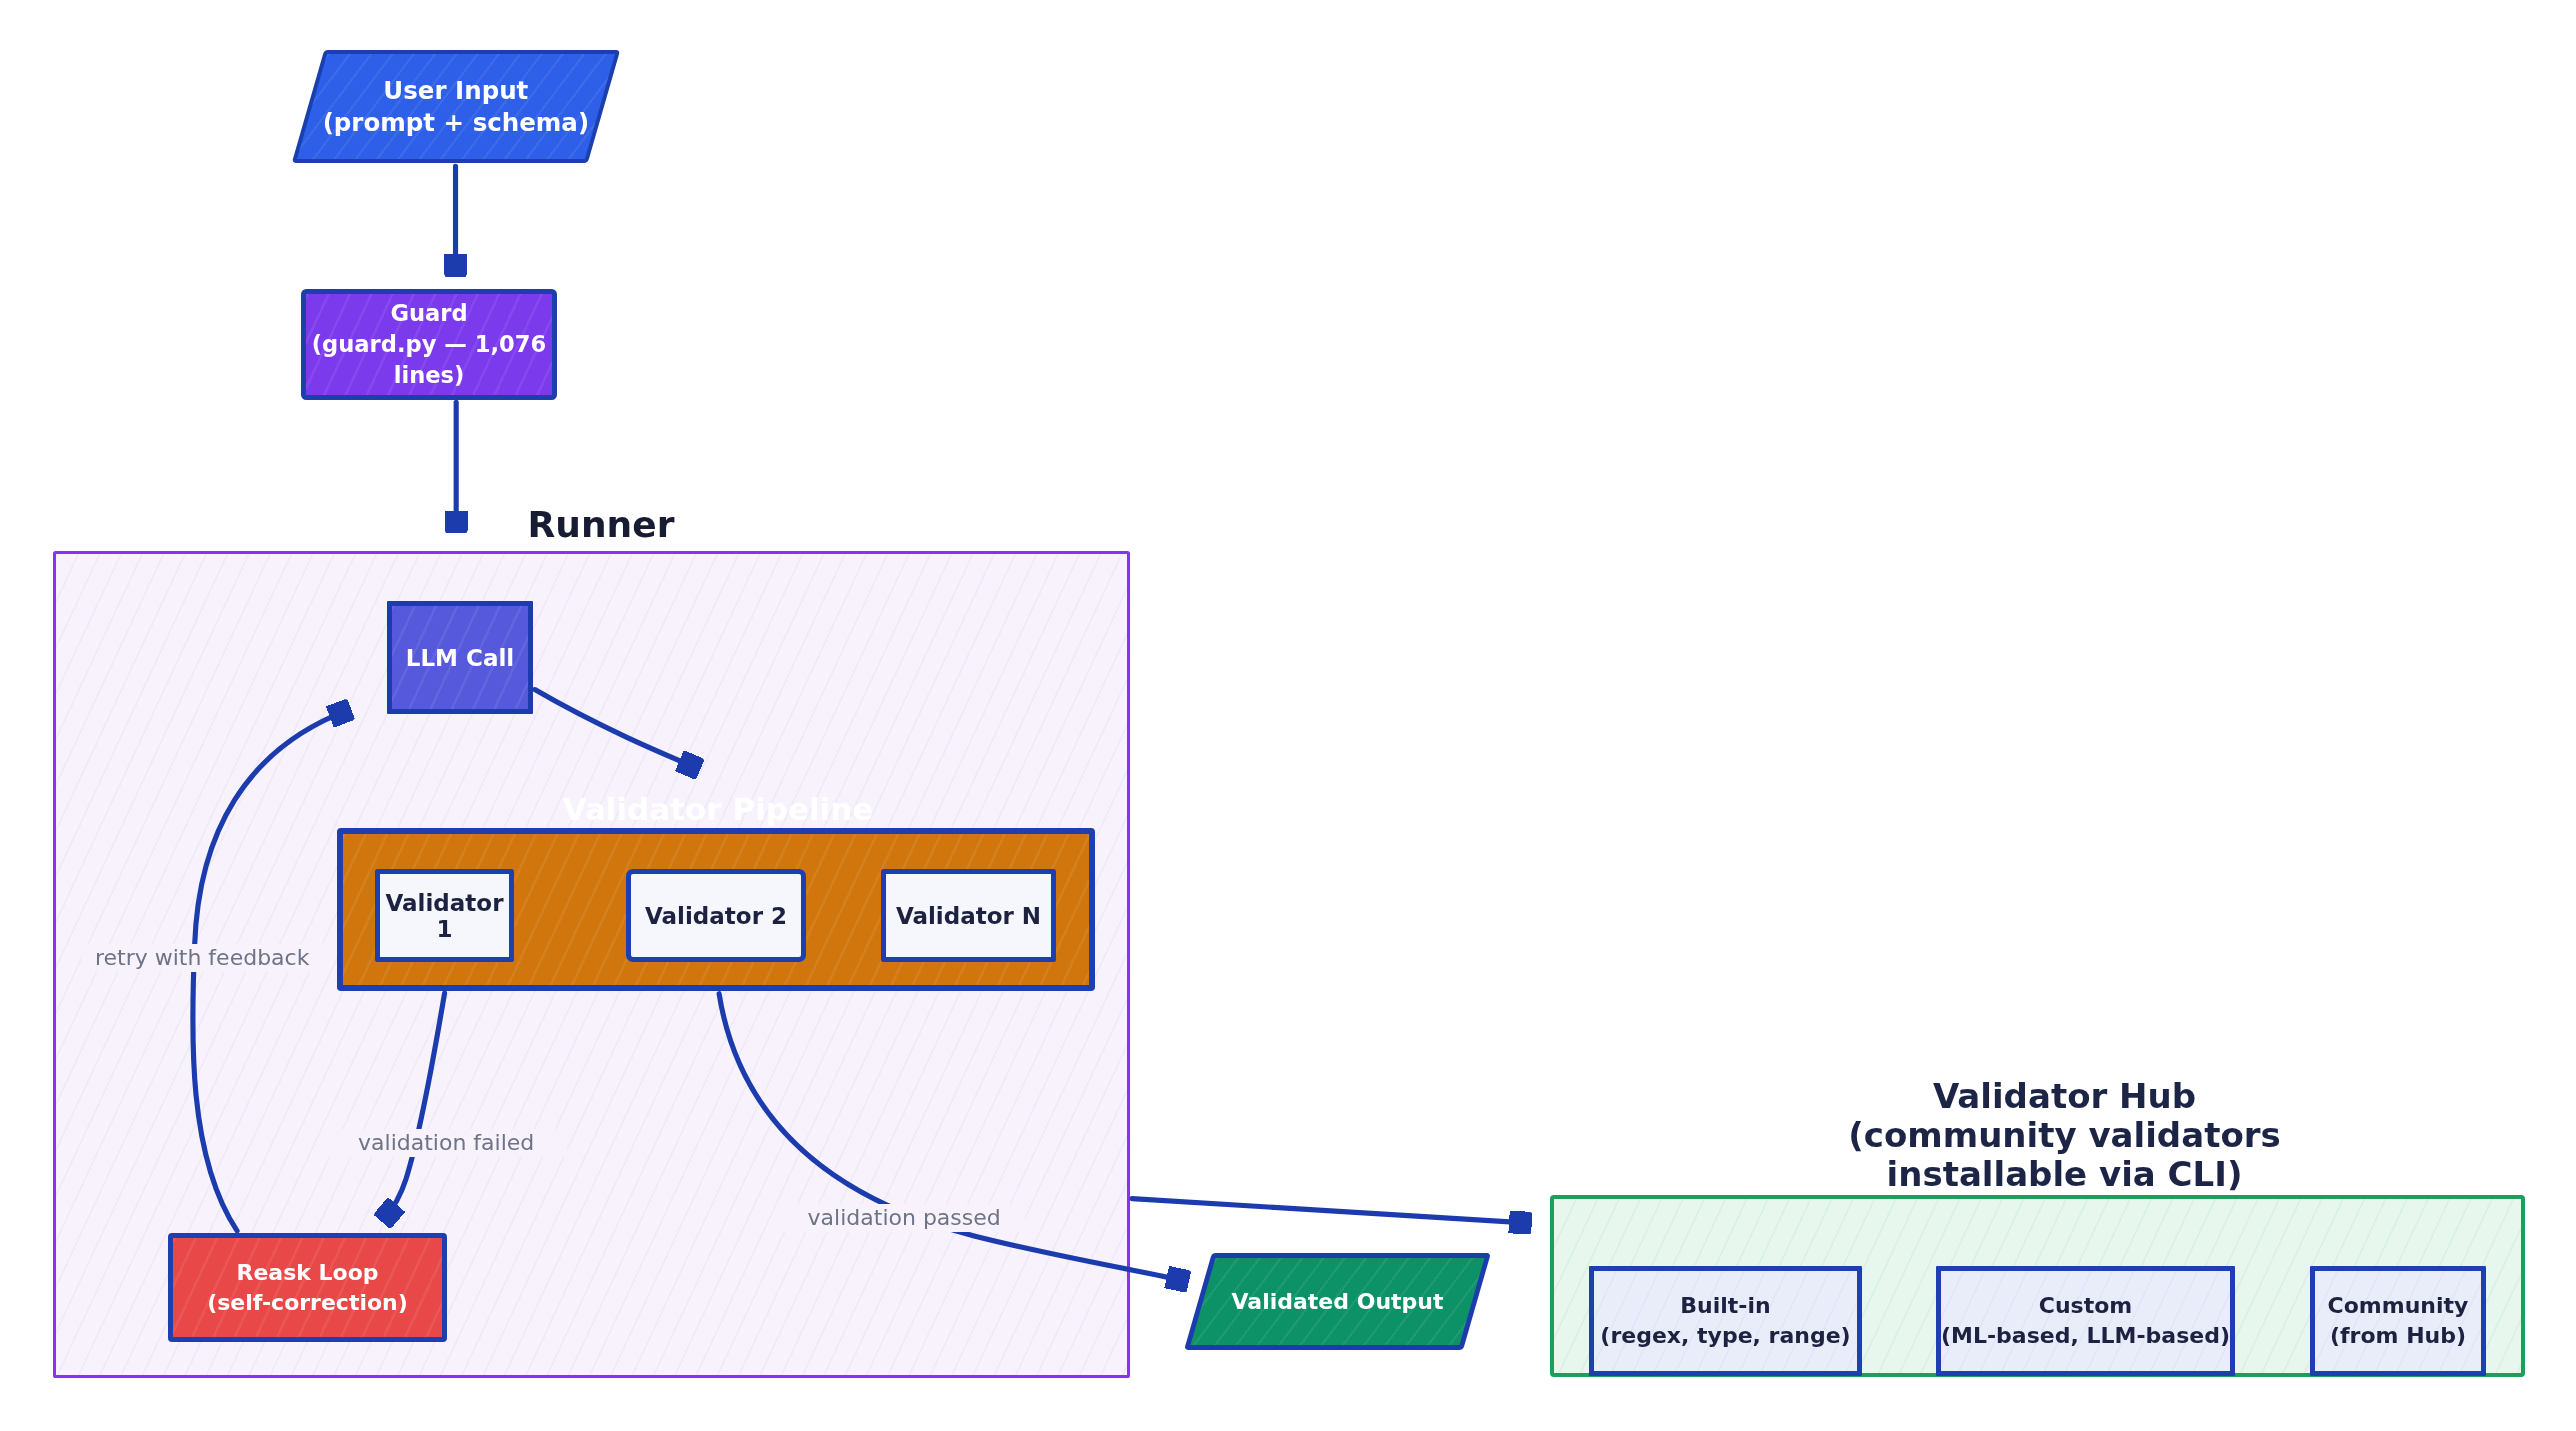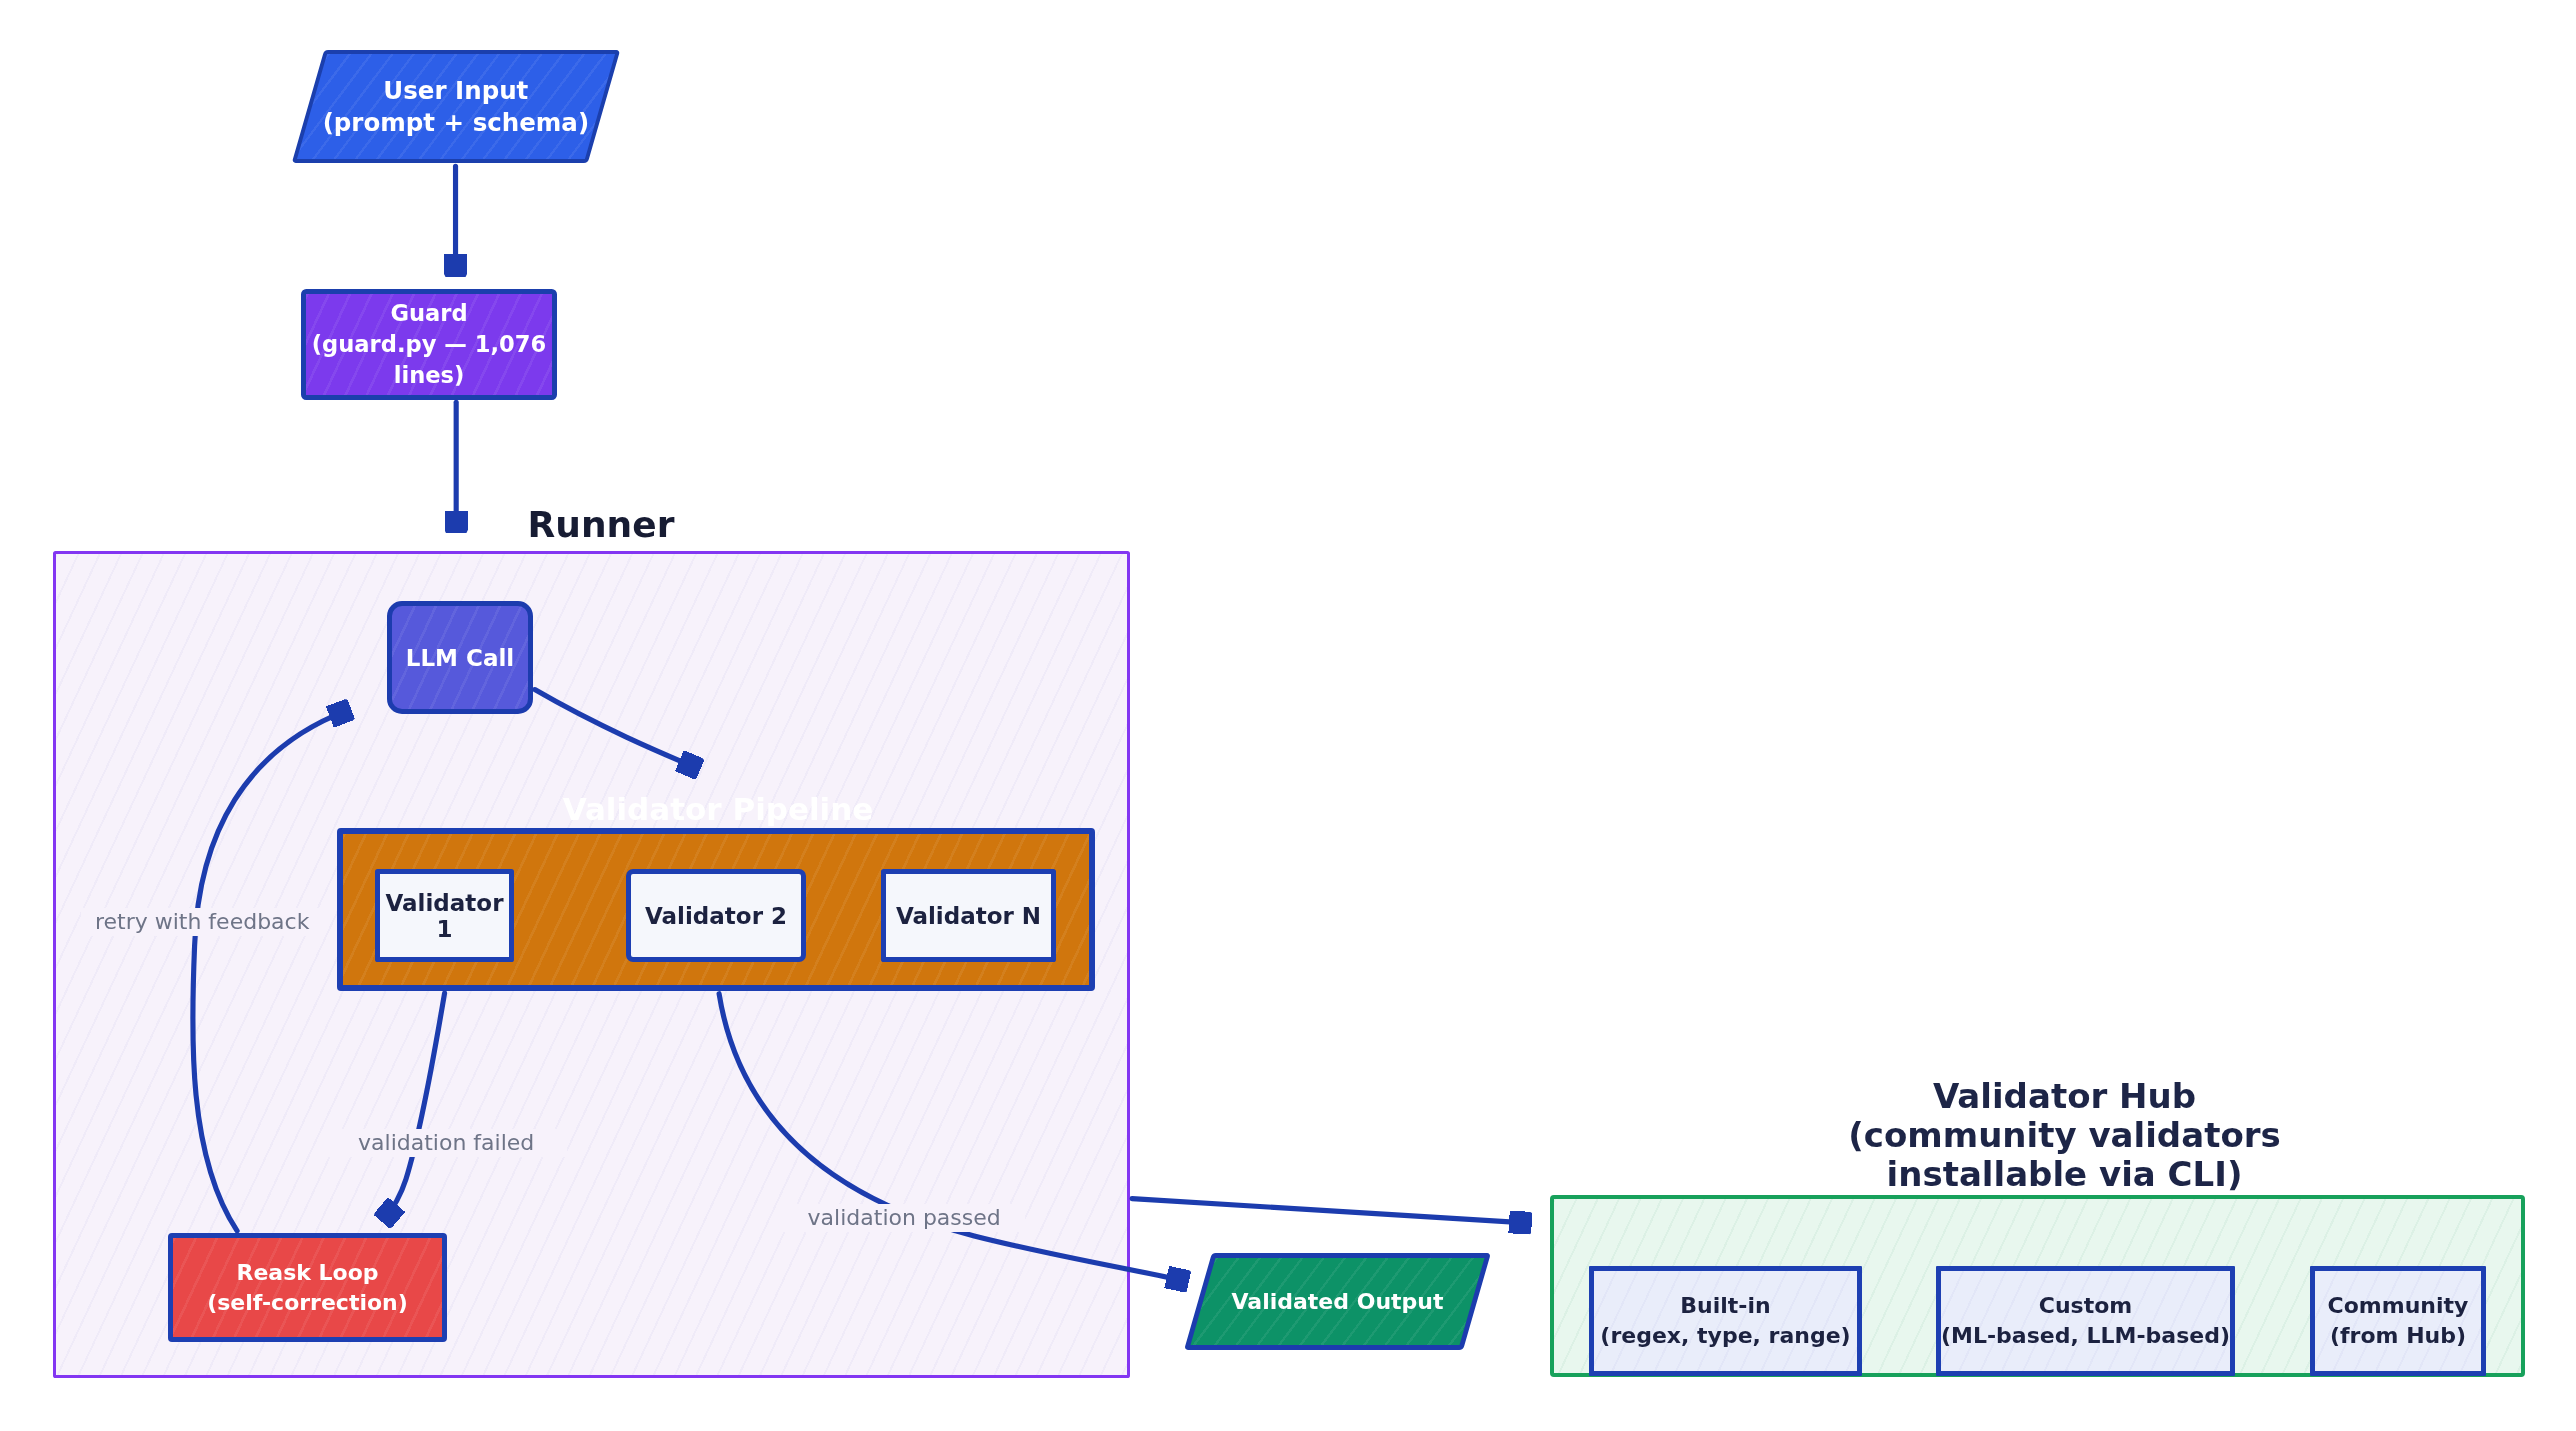--- a/index.html
+++ b/index.html
@@ -40,21 +40,21 @@
     left:53px;top:551px;width:1077px;height:827px;
     background-color:#f7f2fb;border:3.9px solid #8336f2;border-radius:2.6px;
   }
   #runner-title{
     left:472px;top:504px;width:258px;
     font-size:36px;font-weight:bold;color:#171c33;text-align:center;
     position:absolute;
   }
   #llm-call{
     left:387px;top:601px;width:146px;height:113px;
-    background-color:#5659db;border:5.2px solid #1c3cae;border-radius:15px;
+    background-color:#5659db;border:5.2px solid #1c3cae;border-radius:1px;
     color:#fff;font-size:23px;font-weight:bold;
   }
   #vp-label{
     position:absolute;left:557px;top:791px;width:322px;
     font-size:31px;font-weight:bold;color:#ffffff;text-align:center;
   }
   #pipeline{
     left:337px;top:828px;width:758px;height:163px;
     background-color:#d0760d;border:6.4px solid #1d3fb2;border-radius:3.9px;
   }
@@ -95,21 +95,21 @@
   #hub-custom{left:1936px;width:299px;}
   #hub-community{left:2310px;width:176px;}
 
   #arrows{position:absolute;left:0;top:0;width:2576px;height:1432px;pointer-events:none;}
   #arrows path, #arrows line{stroke:#1c3cae;stroke-width:8;fill:none;stroke-linecap:round;}
 
   .edge-label{
     position:absolute;font-size:22px;color:#6e7487;text-align:center;
     background:#f7f2fb;padding:1.3px 5.2px;white-space:nowrap;
   }
-  #label-retry{left:81px;top:908px;width:232px;}
+  #label-retry{left:81px;top:944px;width:232px;}
   #label-failed{left:325px;top:1129px;width:232px;}
   #label-passed{left:783px;top:1204px;width:232px;}
 </style>
 </head>
 <body>
 
 <div id="canvas">
 
   <div class="node para hatch-dark" id="user-input">
     <div class="txt">

